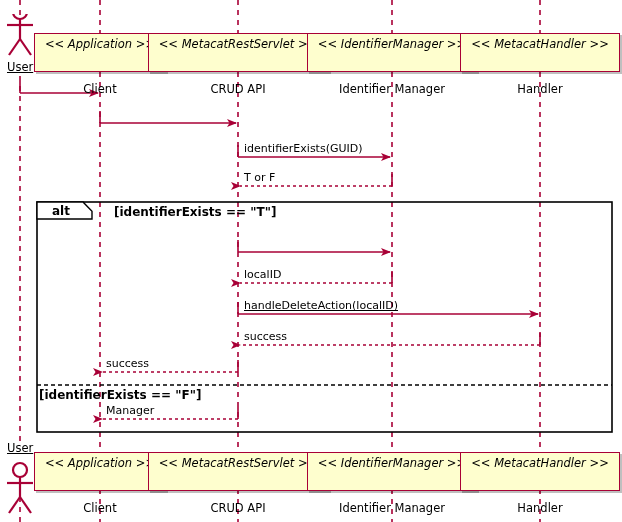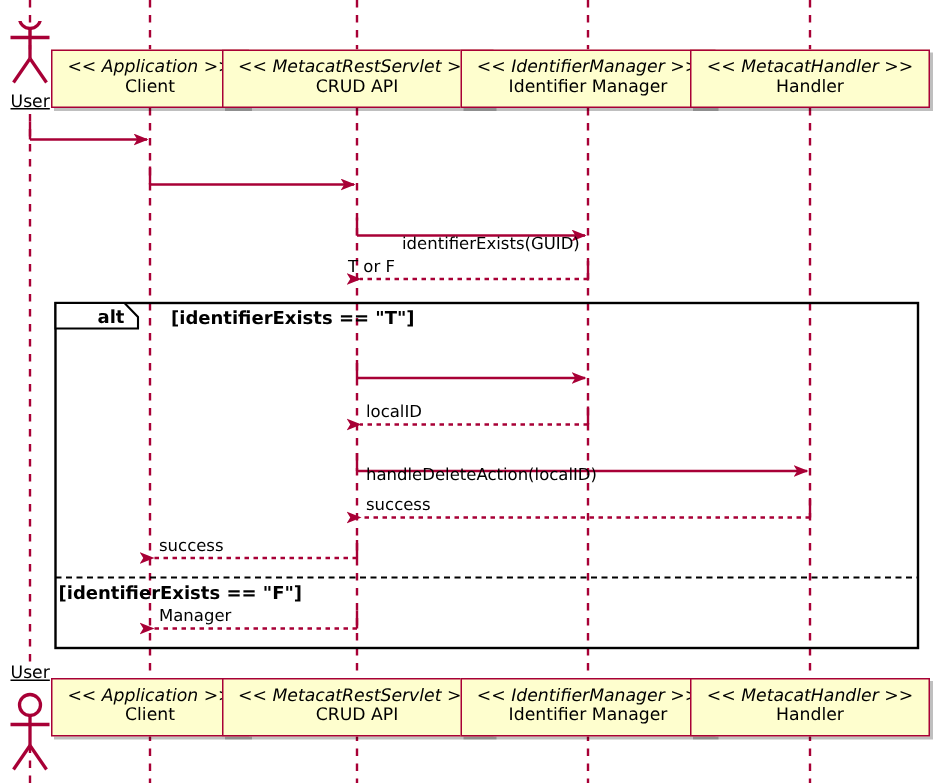--- a/index.html
+++ b/index.html
@@ -36,20 +36,21 @@
     font-style: italic;
     font-size: 11.5px;
     color: #000000;
     white-space: nowrap;
   }
   .pname {
     display: block;
     font-size: 11.5px;
     color: #000000;
     white-space: nowrap;
+    margin-top: 32px;
   }
   .actor-label {
     position: absolute;
     font-size: 11.5px;
     color: #000000;
     white-space: nowrap;
     text-decoration: underline;
   }
   .msg-label {
     position: absolute;
@@ -157,27 +158,27 @@
         <line x1="20" y1="39" x2="31" y2="55" stroke="#A80036" stroke-width="2.2" fill="none"></line>
       </g>
       <g>
         <circle cx="20" cy="470" r="7" stroke="#A80036" stroke-width="2.2" fill="none"></circle>
         <line x1="20" y1="477" x2="20" y2="497" stroke="#A80036" stroke-width="2.2" fill="none"></line>
         <line x1="7" y1="483" x2="33" y2="483" stroke="#A80036" stroke-width="2.2" fill="none"></line>
         <line x1="20" y1="497" x2="9" y2="513" stroke="#A80036" stroke-width="2.2" fill="none"></line>
         <line x1="20" y1="497" x2="31" y2="513" stroke="#A80036" stroke-width="2.2" fill="none"></line>
       </g>
     </svg>
-<div class="frame-op" style="left: 52px; top: 204px; margin-left: 13px;">alt</div>
+<div class="frame-op" style="left: 52px; top: 204px;">alt</div>
     <div class="frame-guard" style="left: 114px; top: 205px;">[identifierExists == "T"]</div>
     <div class="frame-guard" style="left: 39px; top: 388px;">[identifierExists == "F"]</div>
-    <div class="msg-label" style="left: 244px; top: 156px; margin-left: 24px;">identifierExists(GUID)</div>
-    <div class="msg-label" style="left: 232px; top: 171px;">T or F</div>
+    <div class="msg-label" style="left: 244px; top: 142px;">identifierExists(GUID)</div>
+    <div class="msg-label" style="left: 244px; top: 171px;">T or F</div>
     <div class="msg-label" style="left: 244px; top: 268px;">localID</div>
-    <div class="msg-label" style="left: 244px; top: 310px;">handleDeleteAction(localID)</div>
+    <div class="msg-label" style="left: 244px; top: 299px; text-decoration: underline;">handleDeleteAction(localID)</div>
     <div class="msg-label" style="left: 244px; top: 330px;">success</div>
     <div class="msg-label" style="left: 106px; top: 357px;">success</div>
     <div class="msg-label" style="left: 106px; top: 404px;">Manager</div>
     <div class="participant-box" style="left: 34px; top: 33px; width: 132px; height: 39px;">
       <span class="stereotype">&lt;&lt; Application &gt;&gt;</span>
       <span class="pname">Client</span>
     </div>
     <div class="participant-box" style="left: 147.5px; top: 33px; width: 181px; height: 39px;">
       <span class="stereotype">&lt;&lt; MetacatRestServlet &gt;&gt;</span>
       <span class="pname">CRUD API</span>

